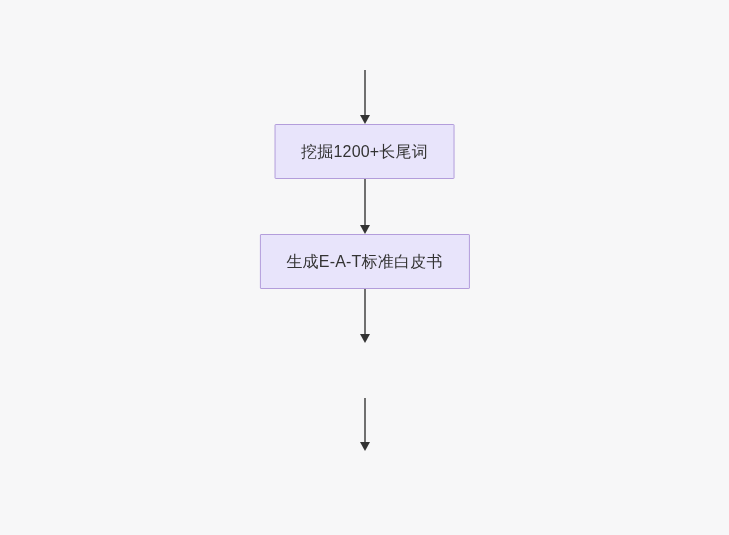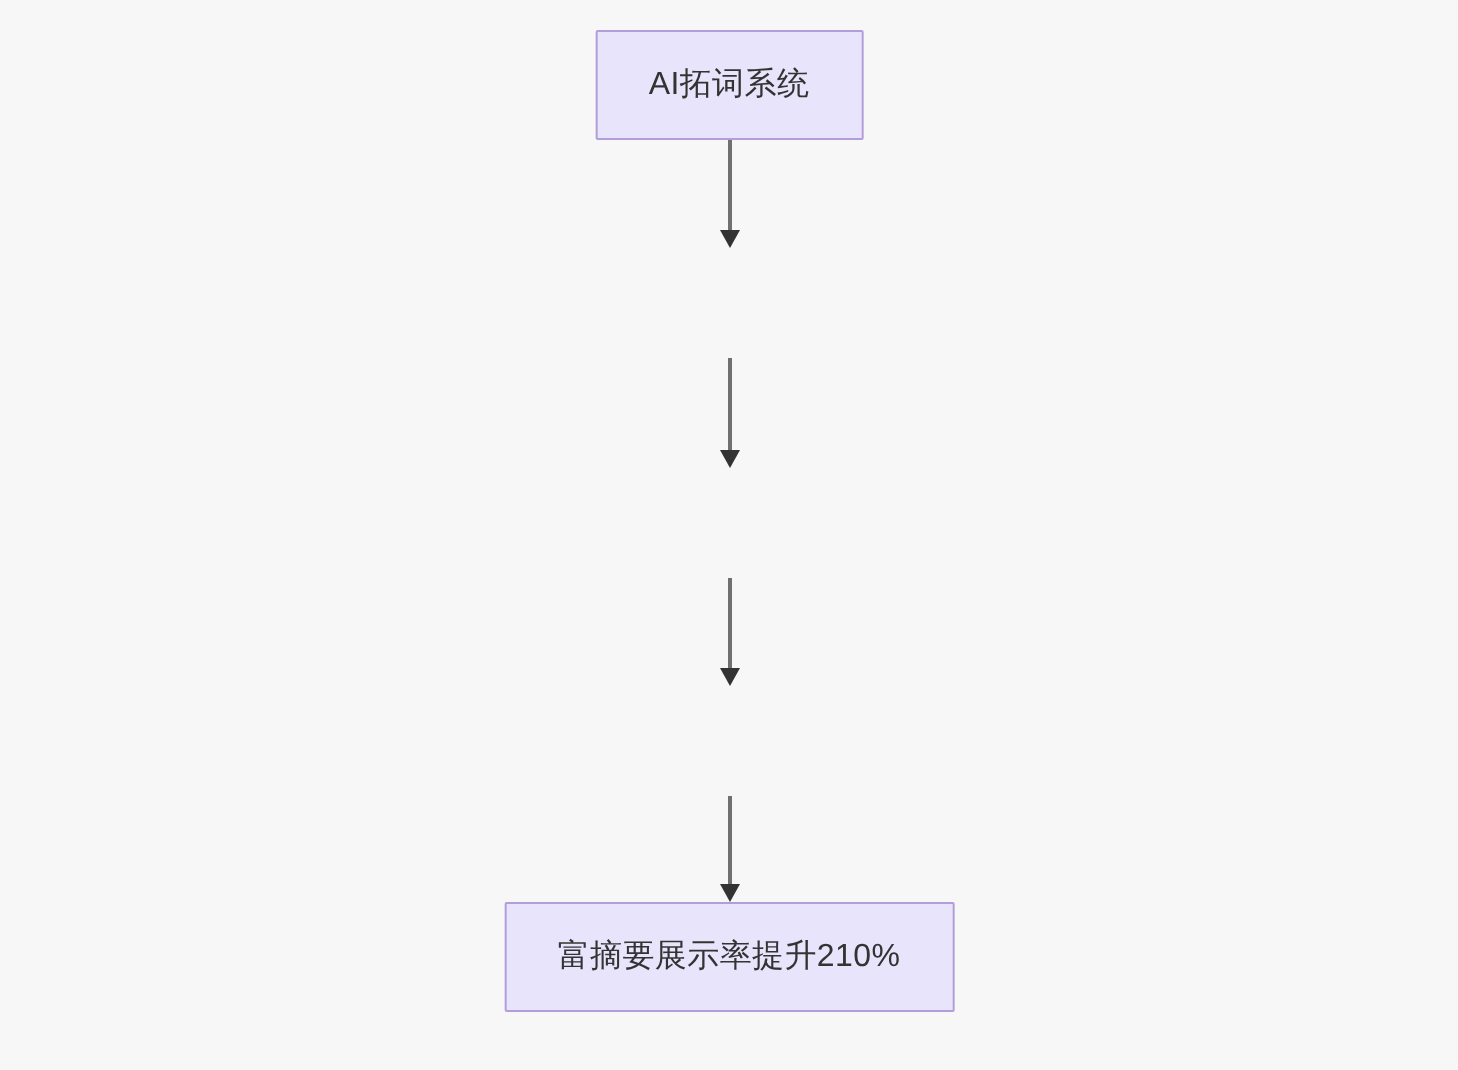--- a/index.html
+++ b/index.html
@@ -86,44 +86,44 @@
   .e1 .edge-line { height: 45px; }
   .e2 .edge-line { height: 46px; }
   .e3 .edge-line { height: 45px; }
   .e4 .edge-line { height: 44px; }
 </style>
 </head>
 <body>
 
 <div id="flowchart">
 
-  <div class="node n1">
-    <span class="node-label">AI拓词系统</span>
-  </div>
 
   <div class="edge e1">
     <div class="edge-line"></div>
     <div class="edge-head"></div>
   </div>
 
+  <div class="node n2">
+    <span class="node-label">挖掘1200+长尾词</span>
+  </div>
 
   <div class="edge e2">
     <div class="edge-line"></div>
     <div class="edge-head"></div>
   </div>
 
+  <div class="node n3">
+    <span class="node-label">生成E-A-T标准白皮书</span>
+  </div>
 
   <div class="edge e3">
     <div class="edge-line"></div>
     <div class="edge-head"></div>
   </div>
 
 
   <div class="edge e4">
     <div class="edge-line"></div>
     <div class="edge-head"></div>
   </div>
 
-  <div class="node n5">
-    <span class="node-label">富摘要展示率提升210%</span>
-  </div>
 
 </div>
 
 </body></html>

